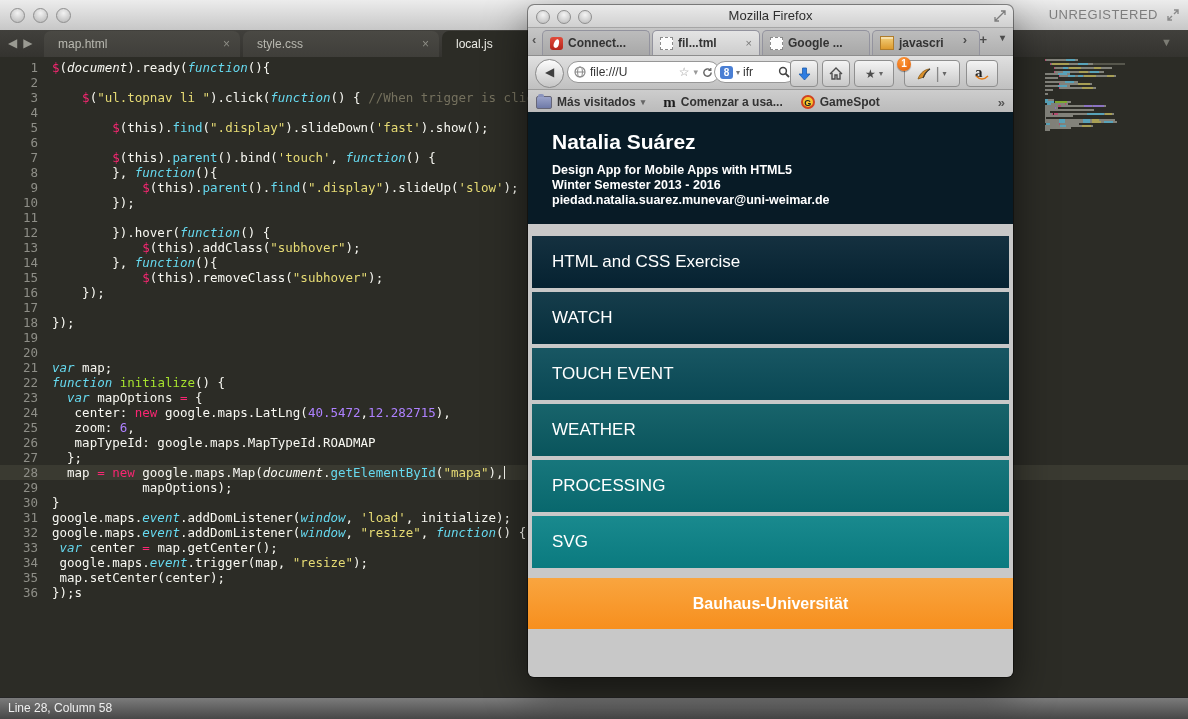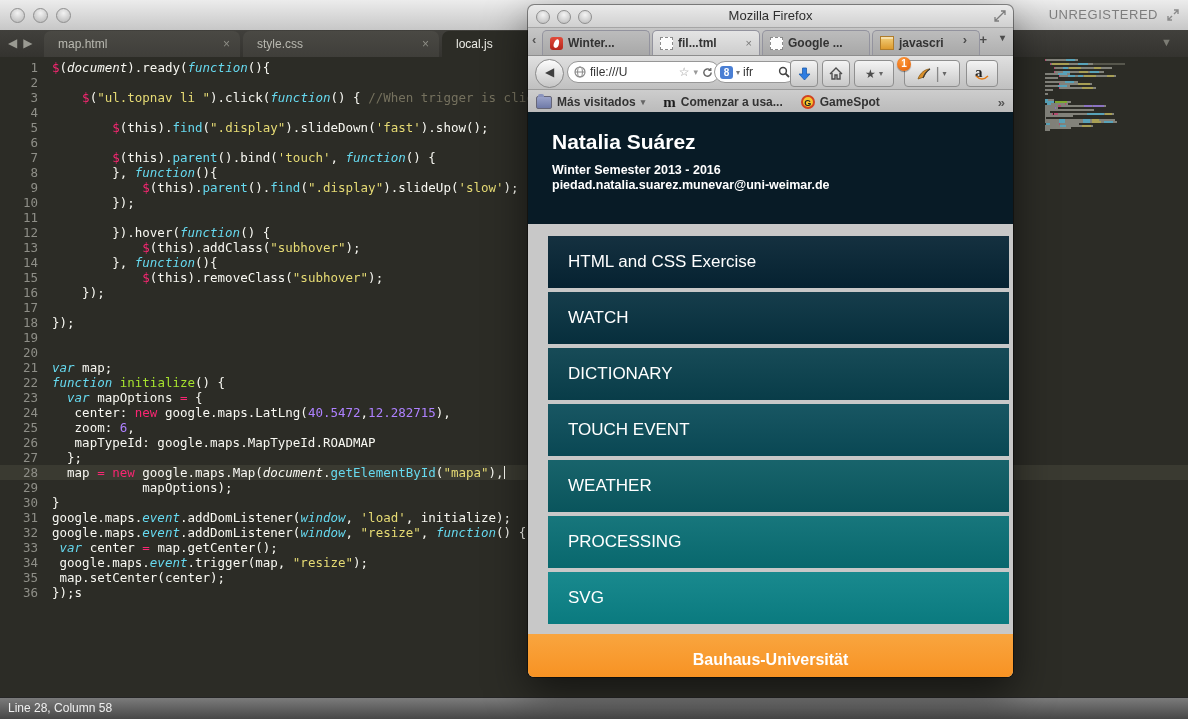--- a/index.html
+++ b/index.html
@@ -115,21 +115,21 @@
   .ic-m{font-family:"Liberation Serif",serif;font-weight:bold;font-size:15px;color:#1c1c1c;line-height:12px;}
   .ic-gamespot{width:14px;height:14px;border-radius:50%;background:#f5c52e;border:2px solid #d2421f;
     color:#222;font-size:9px;font-weight:bold;text-align:center;line-height:13px;box-sizing:border-box;flex:none;}
   .bm-chev{margin-left:auto;color:#555;font-size:13px;font-weight:bold;}
   .bm-dd{color:#666;font-size:9px;}
 
   .ff-content{position:absolute;left:0;top:107px;right:0;bottom:0;background:#c8c8c8;overflow:hidden;}
   .page-header{height:112px;background:#081b26;color:#fff;padding:18px 0 0 24px;box-sizing:border-box;}
   .page-name{font-size:21px;font-weight:bold;margin:0 0 9px 0;}
   .page-sub{font-size:12.5px;font-weight:bold;line-height:15px;}
-  .menu{margin-top:12px;margin-left:16px;}
+  .menu{margin-top:12px;}
   .menu-item{height:52px;margin:0 4px 4px 4px;color:#fff;font-size:17px;line-height:52px;
     padding-left:20px;}
   .page-footer{margin-top:10px;height:34px;background:linear-gradient(#f9a13a,#f78f1e);
     color:#fff;font-weight:bold;font-size:16px;text-align:center;padding-top:17px;box-sizing:content-box;}
 </style>
 </head>
 <body>
 
 <div class="screen">
 
@@ -253,21 +253,21 @@
       <svg class="ff-expand" viewBox="0 0 14 14">
         <path d="M8 2h4v4M12 2L7 7M6 12H2V8M2 12l5-5" stroke="currentColor" stroke-width="1.3" fill="none"></path>
       </svg>
     </div>
 
     <div class="ff-tabbar">
       <span class="ff-tabscroll" style="left:4px">‹</span>
       <div class="ff-tabs">
           <div class="ff-tab">
             <span class="ic-connect"></span>
-            <span>Winter...</span>
+            <span>Connect...</span>
           </div>
           <div class="ff-tab active">
             <span class="ic-dashed"></span>
             <span>fil...tml</span>
             <span class="ff-tab-close">×</span>
           </div>
           <div class="ff-tab">
             <span class="ic-dashed"></span>
             <span>Google ...</span>
           </div>
@@ -355,27 +355,27 @@
         <span class="bm-item">
           <span class="ic-gamespot">G</span>
           <span>GameSpot</span>
         </span>
         <span class="bm-chev">»</span>
       </div>
 
     <div class="ff-content">
       <div class="page-header" style="background: rgb(8, 27, 38);">
         <div class="page-name">Natalia Suárez</div>
+        <div class="page-sub">Design App for Mobile Apps with HTML5</div>
         <div class="page-sub">Winter Semester 2013 - 2016</div>
         <div class="page-sub">piedad.natalia.suarez.munevar@uni-weimar.de</div>
       </div>
       <div class="menu">
           <div class="menu-item" style="background: linear-gradient(rgba(255, 255, 255, 0.06), rgba(0, 0, 0, 0.06)), rgb(6, 36, 52);">HTML and CSS Exercise</div>
           <div class="menu-item" style="background: linear-gradient(rgba(255, 255, 255, 0.06), rgba(0, 0, 0, 0.06)), rgb(7, 49, 64);">WATCH</div>
-          <div class="menu-item" style="background: linear-gradient(rgba(255, 255, 255, 0.06), rgba(0, 0, 0, 0.06)), rgb(9, 64, 77);">DICTIONARY</div>
           <div class="menu-item" style="background: linear-gradient(rgba(255, 255, 255, 0.06), rgba(0, 0, 0, 0.06)), rgb(10, 76, 89);">TOUCH EVENT</div>
           <div class="menu-item" style="background: linear-gradient(rgba(255, 255, 255, 0.06), rgba(0, 0, 0, 0.06)), rgb(10, 90, 98);">WEATHER</div>
           <div class="menu-item" style="background: linear-gradient(rgba(255, 255, 255, 0.06), rgba(0, 0, 0, 0.06)), rgb(9, 110, 116);">PROCESSING</div>
           <div class="menu-item" style="background: linear-gradient(rgba(255, 255, 255, 0.06), rgba(0, 0, 0, 0.06)), rgb(11, 130, 135);">SVG</div>
         </div>
       <div class="page-footer" style="background: linear-gradient(rgb(249, 165, 63), rgb(247, 143, 30));">Bauhaus-Universität</div>
     </div>
   </div>
 
 </div>

